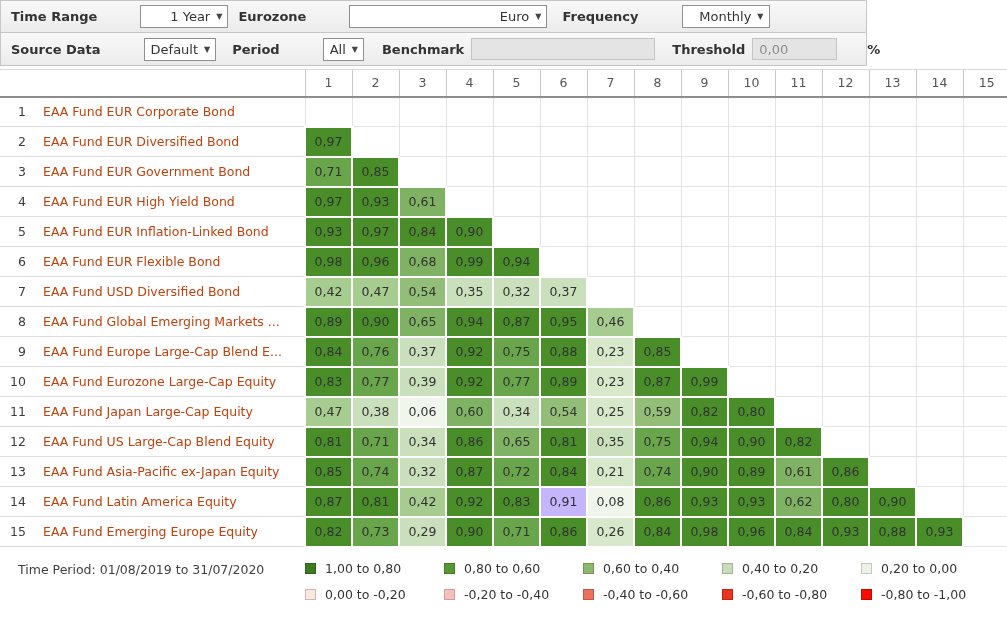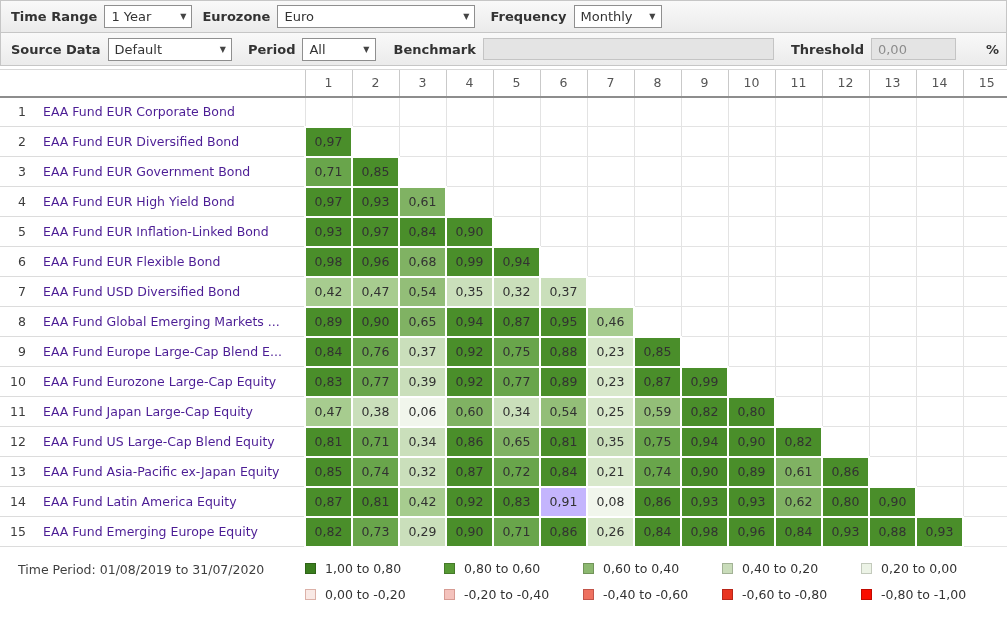--- a/index.html
+++ b/index.html
@@ -1,32 +1,32 @@
 <!DOCTYPE html>
 <html><head>
 <meta charset="utf-8">
 <style>
   * { box-sizing: border-box; margin: 0; padding: 0; }
   html, body { width: 1007px; height: 623px; overflow: hidden; background: #fff;
     font-family: "DejaVu Sans", "Liberation Sans", sans-serif; }
 
   
   .toolbar {
-    height: 33px; width: 1007px;
+    height: 33px; width: 867px;
     display: flex; align-items: center;
     background: linear-gradient(#f9f9f9, #ebebeb);
     border: 1px solid #c6c6c6;
     font-size: 13px; color: #333;
   }
   .toolbar + .toolbar { border-top: none; }
   .tb-label { font-weight: bold; color: #333; margin: 0 7px 0 10px; white-space: nowrap; }
   .select {
     height: 23px; background: #fff; border: 1px solid #8f8f8f;
-    display: flex; align-items: center; justify-content: space-between;
-    padding: 0 5px 0 6px; color: #333; white-space: nowrap;
+    display: flex; align-items: center; justify-content: flex-end;
+    padding: 0 5px 0 6px; color: #333; white-space: nowrap; margin-left: 36px;
   }
   .select .arr { font-size: 8px; color: #444; margin-left: 6px; }
   .tb-input {
     height: 22px; border: 1px solid #b5b5b5; background: #fff;
     font-family: inherit; font-size: 13px; color: #8c8c8c; padding: 0 6px;
   }
   .tb-input.disabled { background: #e4e4e4; border-color: #c4c4c4; }
 
   
   .matrix-wrap { margin-top: 3px; }
@@ -38,21 +38,21 @@
     background: #fff;
   }
   thead th.colnum { border-left: 1px solid #c9c9c9; }
   thead th.corner { border-left: none; }
   tbody tr { height: 30px; }
   td.rownum {
     font-size: 12.5px; color: #3c3c3c; text-align: right; padding-right: 4px;
     border-bottom: 1px solid #dcdcdc;
   }
   td.fund {
-    font-size: 12.5px; color: #4c1d95; text-align: left; padding-left: 13px;
+    font-size: 12.5px; color: #c2410c; text-align: left; padding-left: 13px;
     border-bottom: 1px solid #dcdcdc; white-space: nowrap; overflow: hidden;
   }
   td.cell { border: 1px solid #e3e3e3; background: #fff; }
   td.cell.filled {
     border: 2px solid #fff; text-align: center;
     font-size: 12.5px; color: #323232;
   }
   table { border-bottom: 1px solid #cfcfcf; }
 
   

